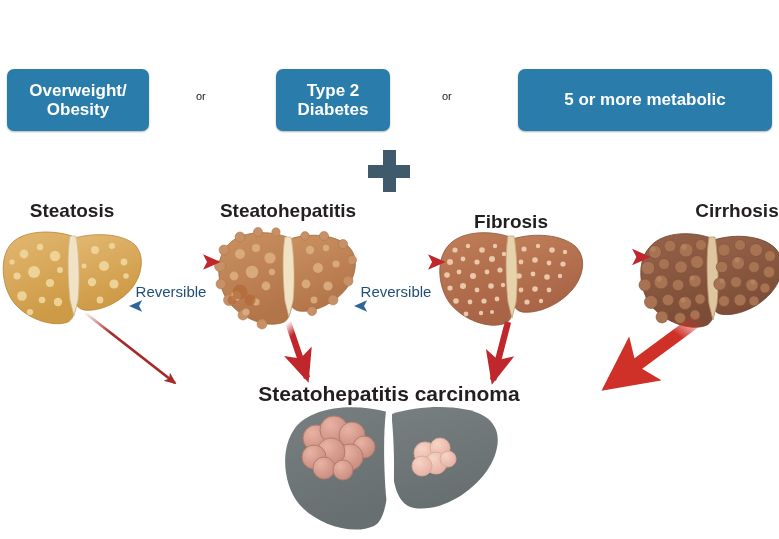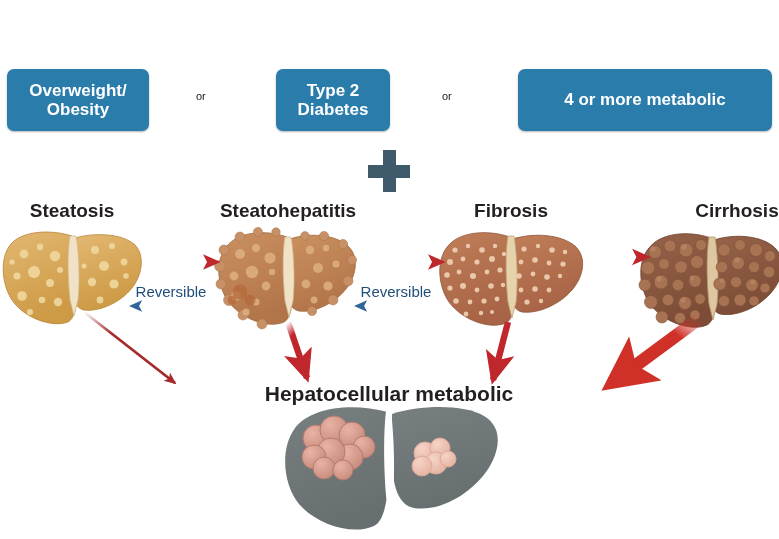--- a/index.html
+++ b/index.html
@@ -90,21 +90,21 @@
     position: absolute;
     font-size: 19px;
     font-weight: bold;
     color: #231f20;
     text-align: center;
     white-space: nowrap;
     transform: translateX(-50%);
   }
   #stage-label-0 { left: 72px;  top: 200px; }
   #stage-label-1 { left: 288px; top: 200px; }
-  #stage-label-2 { left: 511px; top: 200px; }
+  #stage-label-2 { left: 511px; top: 211px; }
   #stage-label-3 { left: 711px; top: 200px; margin-left: 26px; }
 
   #hcc-label {
     position: absolute;
     left: 389px;
     top: 382px;
     transform: translateX(-50%);
     font-size: 21px;
     font-weight: bold;
     color: #231f20;
@@ -152,38 +152,38 @@
     <span>
       <span>Type 2</span><br>
       <span>Diabetes</span>
     </span>
   </div>
 
   <div class="or-word" id="or-1">or</div>
 
   <div class="crit-box" id="crit-2">
     <span>
-      <span>4 or more metabolic</span><br>
+      <span>5 or more metabolic</span><br>
     </span>
   </div>
 
   <div class="plus-wrap">
     <div class="plus-h"></div>
     <div class="plus-v"></div>
   </div>
 
   <div class="stage-label" id="stage-label-0">Steatosis</div>
   <div class="stage-label" id="stage-label-1">Steatohepatitis</div>
   <div class="stage-label" id="stage-label-2">Fibrosis</div>
   <div class="stage-label" id="stage-label-3">Cirrhosis</div>
 
   <div class="rev-label" id="rev-0">Reversible</div>
   <div class="rev-label" id="rev-1">Reversible</div>
 
-  <div id="hcc-label">Hepatocellular metabolic</div>
+  <div id="hcc-label">Steatohepatitis carcinoma</div>
 
   <svg class="layer" id="gfx" viewBox="0 0 779 539">
     <defs>
 
       <marker id="ah-red" viewBox="0 0 10 10" refX="8.5" refY="5" markerWidth="5.2" markerHeight="5.2" orient="auto-start-reverse">
         <path d="M0,0.6 L10,5 L0,9.4 L2.3,5 Z" fill="#c0272d"></path>
       </marker>
       <marker id="ah-blue" viewBox="0 0 10 10" refX="8.5" refY="5" markerWidth="5.0" markerHeight="5.0" orient="auto-start-reverse">
         <path d="M0,0.6 L10,5 L0,9.4 L2.3,5 Z" fill="#2f6699"></path>
       </marker>

